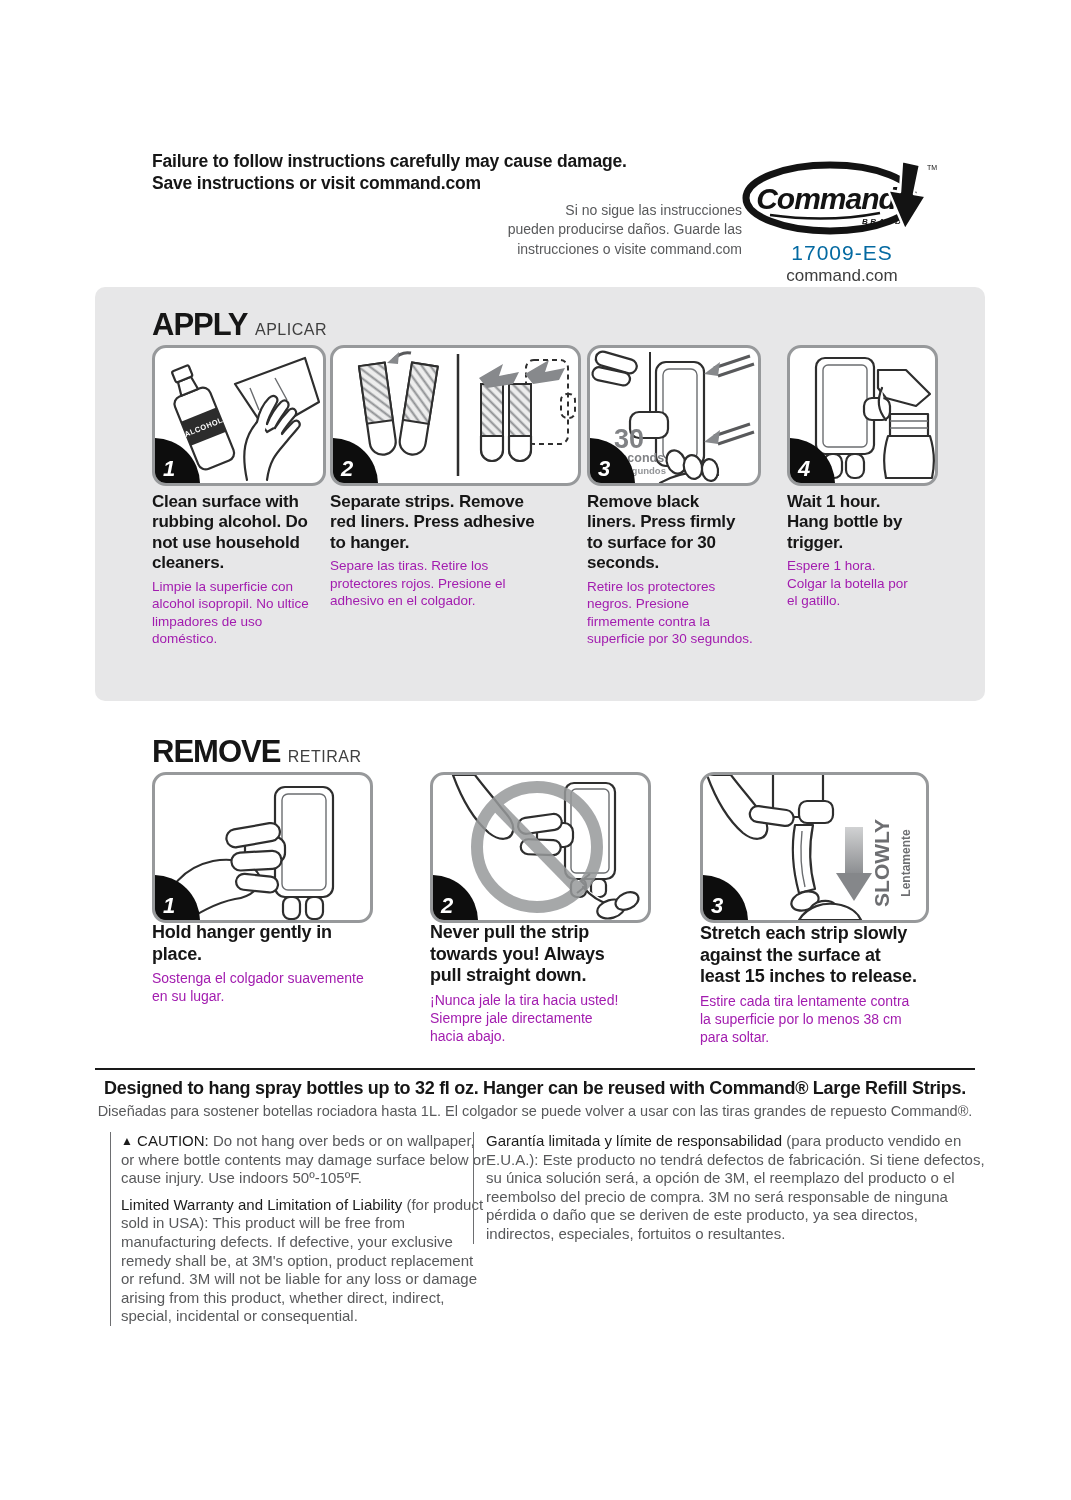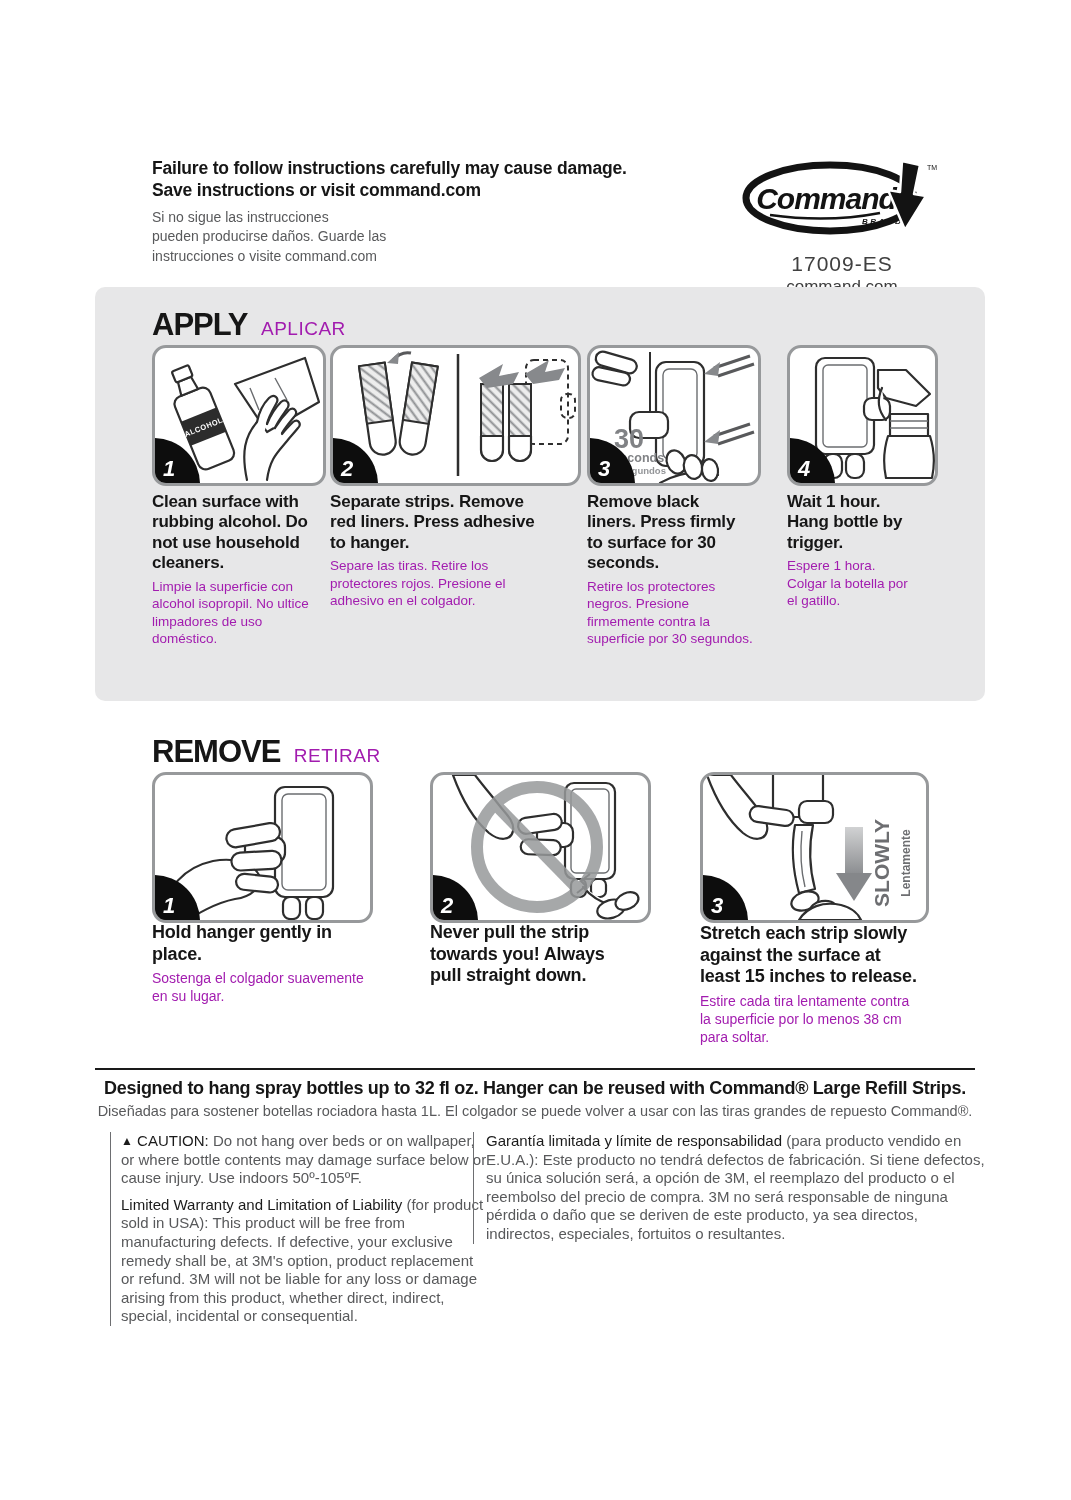--- a/index.html
+++ b/index.html
@@ -1,36 +1,36 @@
 <!DOCTYPE html>
 <html><head>
 <meta charset="utf-8">
 <style>
   html,body{margin:0;padding:0;background:#fff;}
   .page{position:relative;width:1071px;height:1500px;background:#ffffff;overflow:hidden;
         font-family:"Liberation Sans", sans-serif;color:#1a1a1a;}
   .pre{white-space:pre-line;}
 
   
-  .warn-block{position:absolute;left:152px;top:158px;width:590px;}
+  .warn-block{position:absolute;left:152px;top:151px;width:590px;}
   .warn-en{font-size:17.5px;font-weight:bold;color:#161616;line-height:1.25;letter-spacing:-0.2px;}
-  .warn-es{font-size:14px;color:#58595b;line-height:1.4;margin-top:6px;}
+  .warn-es{font-size:14px;color:#58595b;line-height:1.4;margin-top:6px;text-align:right;}
 
   .logo-block{position:absolute;left:740px;top:158px;width:204px;text-align:center;}
   .logo-svg{display:block;margin:0 auto;}
-  .product-code{font-size:21px;color:#404040;letter-spacing:1px;margin-top:14px;}
+  .product-code{font-size:21px;color:#0369a1;letter-spacing:1px;margin-top:3px;}
   .website{font-size:17px;color:#3d3d3d;margin-top:1px;}
 
   
   .apply-section{position:absolute;left:95px;top:287px;width:890px;height:414px;
                  background:#e7e7e8;border-radius:10px;}
   .remove-section{position:absolute;left:95px;top:714px;width:890px;height:352px;}
   .sec-head{position:absolute;left:57px;top:20px;white-space:nowrap;}
   .sec-title{font-size:31px;font-weight:bold;color:#161616;letter-spacing:-1px;}
-  .sec-title-es{font-size:19px;color:#a21caf;margin-left:9px;letter-spacing:0.5px;}
+  .sec-title-es{font-size:16px;color:#404040;margin-left:3px;letter-spacing:0.5px;}
 
   .step-box{position:absolute;background:#fff;border:3px solid #97999b;border-radius:14px;overflow:hidden;}
   .step-box svg{display:block;width:100%;height:100%;}
   .badge{position:absolute;left:-1px;bottom:-1px;width:46px;height:46px;background:#0d0d0d;
          border-top-right-radius:100%;border-bottom-left-radius:11px;}
   .badge span{position:absolute;left:9px;bottom:2px;color:#fff;font-size:22px;
               font-weight:bold;font-style:italic;}
 
   .caption{position:absolute;}
   .caption h3{margin:0;font-size:17px;font-weight:bold;color:#161616;line-height:1.2;letter-spacing:-0.2px;}
@@ -306,20 +306,23 @@
     <div class="caption" style="left:57px;top:208px;width:280px;">
       <h3 class="pre">Hold hanger gently in
 place.</h3>
       <p class="pre">Sostenga el colgador suavemente
 en su lugar.</p>
     </div>
     <div class="caption" style="left:335px;top:208px;width:260px;">
       <h3 class="pre">Never pull the strip
 towards you! Always
 pull straight down.</h3>
+      <p class="pre">¡Nunca jale la tira hacia usted!
+Siempre jale directamente
+hacia abajo.</p>
     </div>
     <div class="caption" style="left:605px;top:209px;width:255px;">
       <h3 class="pre">Stretch each strip slowly
 against the surface at
 least 15 inches to release.</h3>
       <p class="pre">Estire cada tira lentamente contra
 la superficie por lo menos 38 cm
 para soltar.</p>
     </div>
   </div>

